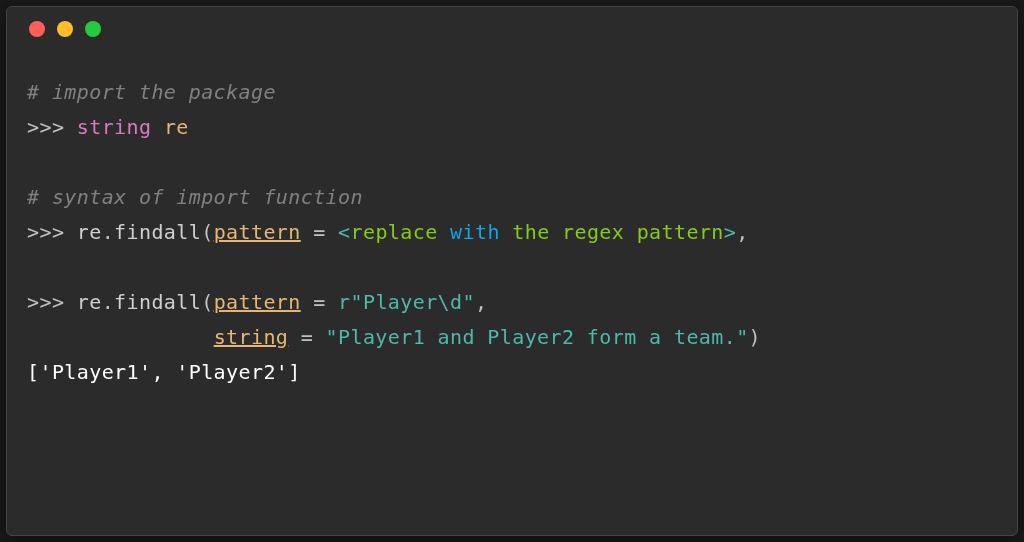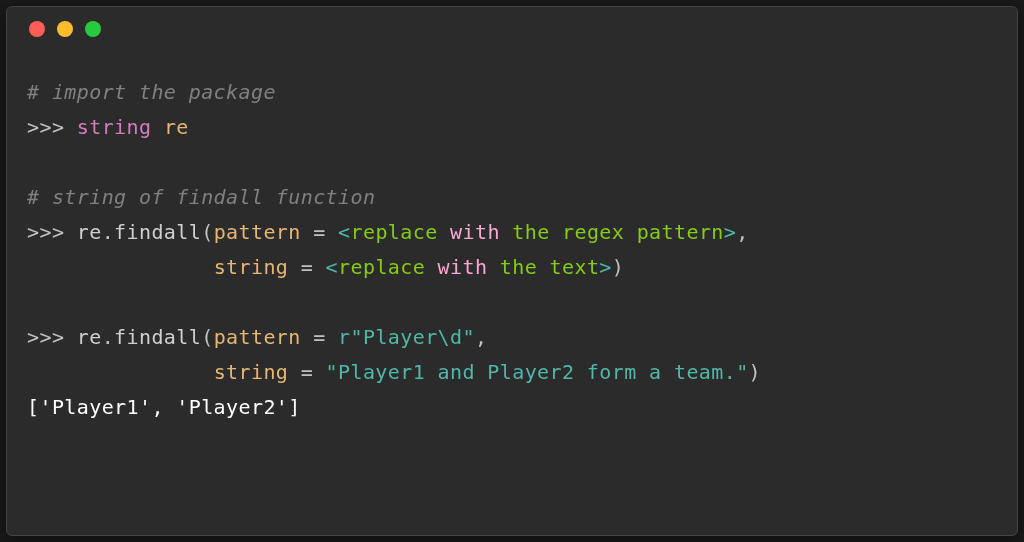--- a/index.html
+++ b/index.html
@@ -46,24 +46,24 @@
       letter-spacing: 0.02em;
     }
     .line {
       white-space: pre;
     }
     .comment { color: #808080; font-style: italic; }
     .prompt { color: #c0c0c0; }
     .keyword { color: #d67bc0; }
     .module { color: #e6b673; }
     .func { color: #d0d0d0; }
-    .param { color: #e6b673; }
+    .param { color: #e6b673; text-decoration: underline; }
     .eq { color: #c0c0c0; }
     .angle { color: #4fb8a8; }
-    .kw2 { color: #f9a8d4; text-align: center; }
+    .kw2 { color: #0ea5e9; text-align: center; }
     .plain { color: #84cc16; }
     .string { color: #4fb8a8; }
     .result { color: #ffffff; }
     .paren { color: #c0c0c0; }
     .dot-op { color: #c0c0c0; }
     .comma { color: #c0c0c0; }
   </style>
 </head>
 <body>
 
@@ -74,25 +74,24 @@
     <div class="dot dot-green"></div>
   </div>
   <div class="code-area">
 
     <div class="line"><span class="comment"># import the package</span></div>
 
     <div class="line"><span class="prompt">&gt;&gt;&gt; </span><span class="keyword">string</span><span> </span><span class="module">re</span></div>
 
     <div class="line">&nbsp;</div>
 
-    <div class="line"><span class="comment"># string of findall function</span></div>
+    <div class="line"><span class="comment"># syntax of import function</span></div>
 
     <div class="line"><span class="prompt">&gt;&gt;&gt; </span><span class="func">re</span><span class="dot-op">.</span><span class="func">findall</span><span class="paren">(</span><span class="param">pattern</span><span class="eq"> = </span><span class="angle">&lt;</span><span class="plain">replace </span><span class="kw2">with</span><span class="plain"> the regex pattern</span><span class="angle">&gt;</span><span class="comma">,</span></div>
 
-    <div class="line"><span>               </span><span class="param">string</span><span class="eq"> = </span><span class="angle">&lt;</span><span class="plain">replace </span><span class="kw2">with</span><span class="plain"> the text</span><span class="angle">&gt;</span><span class="paren">)</span></div>
 
     <div class="line">&nbsp;</div>
 
 
     <div class="line"><span class="prompt">&gt;&gt;&gt; </span><span class="func">re</span><span class="dot-op">.</span><span class="func">findall</span><span class="paren">(</span><span class="param">pattern</span><span class="eq"> = </span><span class="string">r"Player\d"</span><span class="comma">,</span></div>
 
     <div class="line"><span>               </span><span class="param">string</span><span class="eq"> = </span><span class="string">"Player1 and Player2 form a team."</span><span class="paren">)</span></div>
 
     <div class="line"><span class="result">['Player1', 'Player2']</span></div>
 

